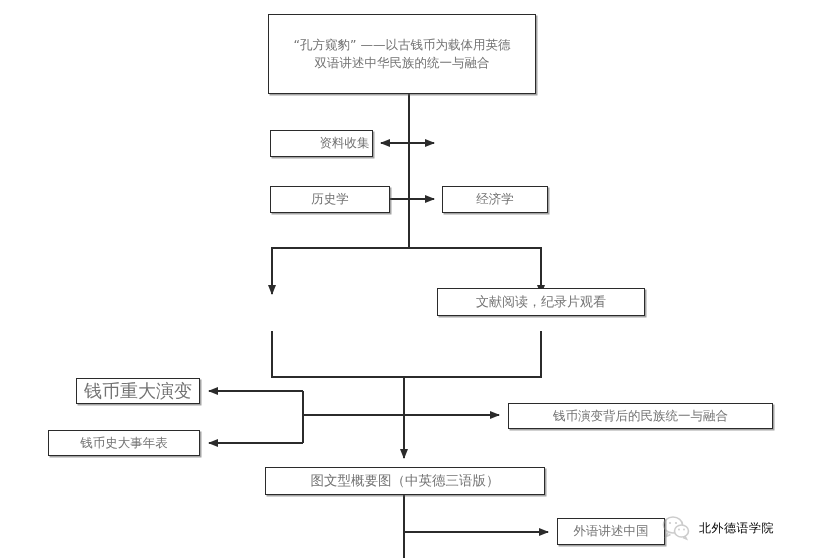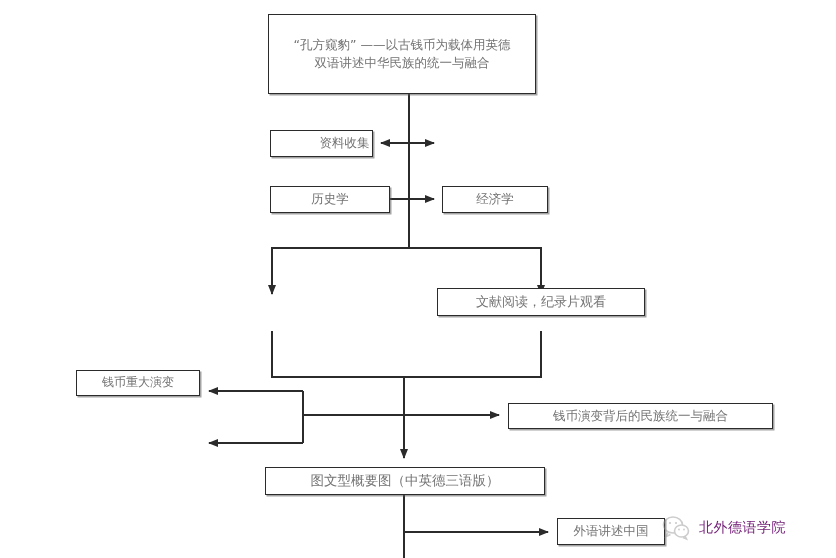--- a/index.html
+++ b/index.html
@@ -43,21 +43,21 @@
     display: block;
     white-space: pre-line;
   }
   #n-title        { left: 268px; top: 14px;  width: 268px; height: 80px;  font-size: 12.5px; }
   #n-collect      { left: 270px; top: 130px; width: 103px; height: 27px;  font-size: 12.5px; padding-left: 46px; }
   #n-literature   { left: 442px; top: 130px; width: 106px; height: 27px;  font-size: 12.5px; }
   #n-history      { left: 270px; top: 186px; width: 120px; height: 27px;  font-size: 12.5px; }
   #n-economics    { left: 442px; top: 186px; width: 106px; height: 27px;  font-size: 12.5px; }
   #n-museum       { left: 171px; top: 303px; width: 202px; height: 28px;  font-size: 13px; }
   #n-reading      { left: 437px; top: 288px; width: 208px; height: 28px;  font-size: 13px; }
-  #n-evolution    { left: 76px;  top: 370px; width: 124px; height: 26px;  font-size: 12px; }
+  #n-evolution    { left: 76px;  top: 378px; width: 124px; height: 26px;  font-size: 18px; }
   #n-timeline     { left: 48px;  top: 430px; width: 152px; height: 26px;  font-size: 12.5px; }
   #n-unity        { left: 508px; top: 403px; width: 265px; height: 26px;  font-size: 12.5px; }
   #n-summary      { left: 265px; top: 467px; width: 280px; height: 28px;  font-size: 13.5px; }
   #n-foreign      { left: 557px; top: 518px; width: 108px; height: 27px;  font-size: 12.5px; }
 
   #watermark {
     position: absolute;
     left: 660px;
     top: 504px;
     width: 176px;
@@ -68,22 +68,22 @@
     z-index: 5;
     pointer-events: none;
   }
   #watermark .wm-logo {
     flex: 0 0 auto;
     width: 32px;
     height: 32px;
     opacity: 0.5;
   }
   #watermark .wm-text {
-    font-size: 14px;
-    color: #701a75;
+    font-size: 12px;
+    color: #000000;
     letter-spacing: 0.5px;
     white-space: nowrap;
   }
 </style>
 </head>
 <body>
 
 <div id="canvas">
 
   <svg id="edges" viewBox="0 0 836 558" xmlns="http://www.w3.org/2000/svg">
@@ -140,20 +140,23 @@
 
 
   <div class="node" id="n-reading">
     <span>文献阅读，纪录片观看</span>
   </div>
 
   <div class="node" id="n-evolution">
     <span>钱币重大演变</span>
   </div>
 
+  <div class="node" id="n-timeline">
+    <span>钱币史大事年表</span>
+  </div>
 
   <div class="node" id="n-unity">
     <span>钱币演变背后的民族统一与融合</span>
   </div>
 
   <div class="node" id="n-summary">
     <span>图文型概要图（中英德三语版）</span>
   </div>
 
   <div class="node" id="n-foreign">

